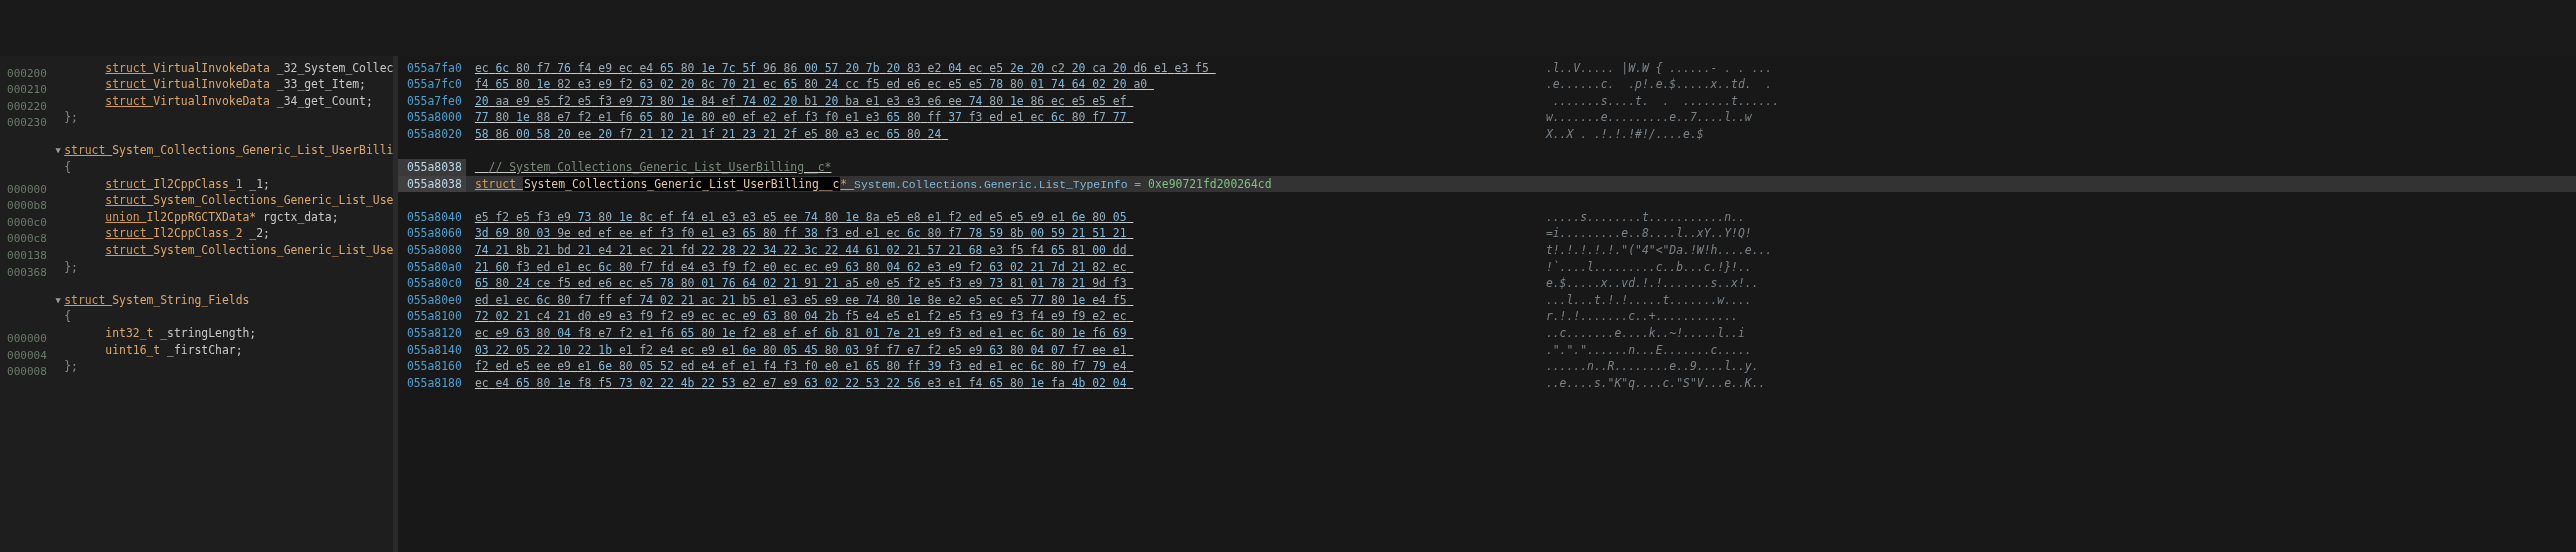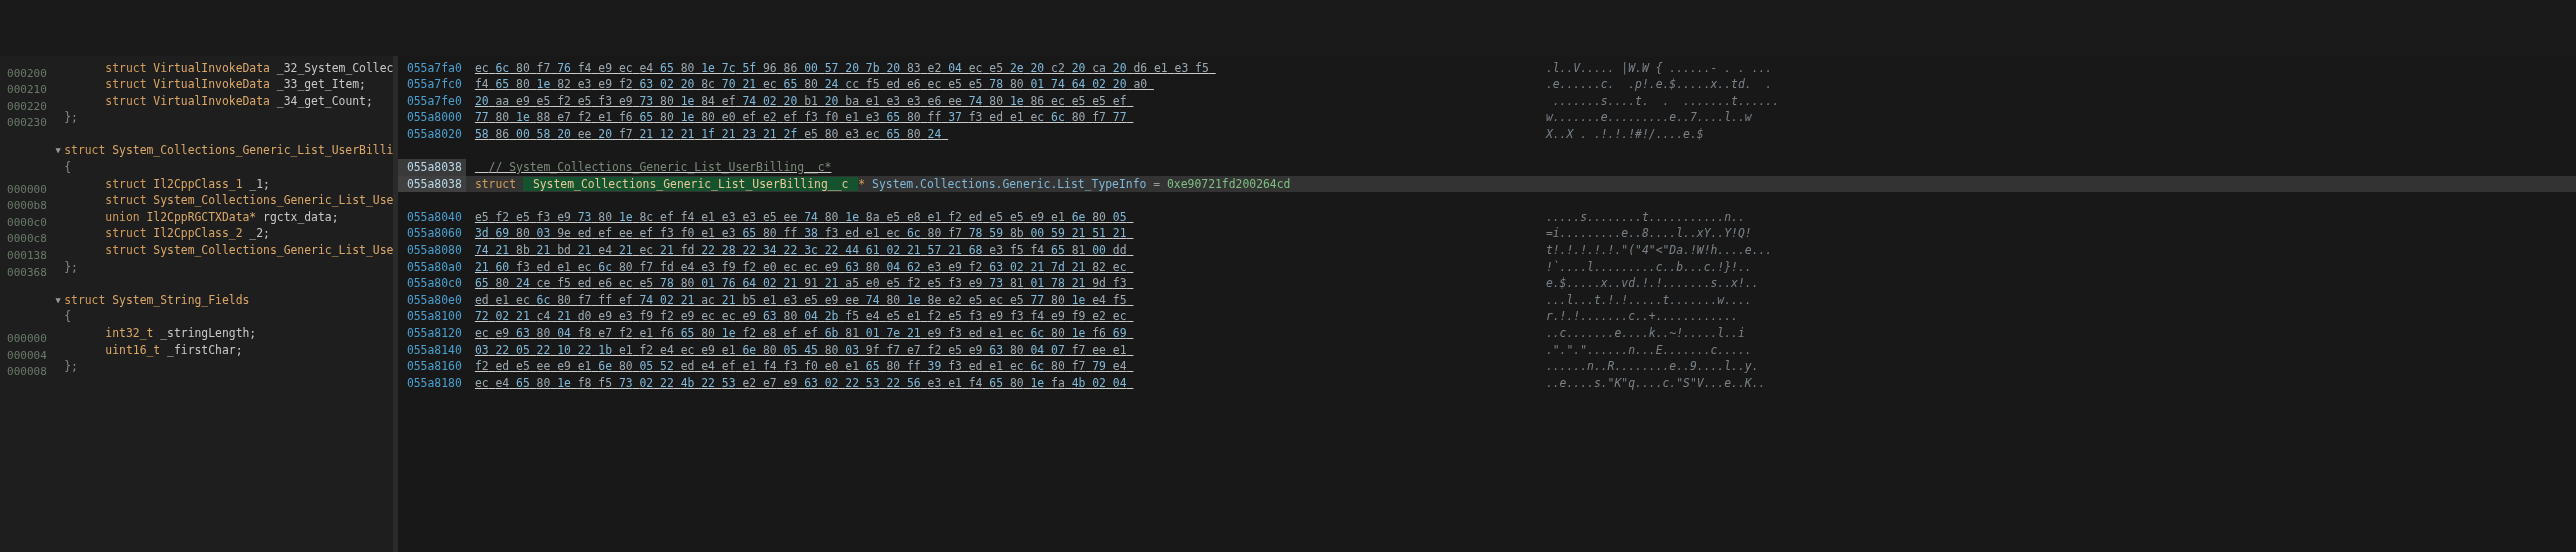--- a/index.html
+++ b/index.html
@@ -42,42 +42,42 @@
     margin-top: 12px;
   }
   .fold {
     width: 12.2px;
     flex-shrink: 0;
     color: #999;
     font-size: 8.7px;
     text-align: center;
   }
   .code-l { flex: 1; overflow: hidden; text-overflow: clip; }
-  .kw { color: #d29b5a; }    
+  .kw { color: #d29b5a; text-decoration: underline; }    
   .type { color: #dca868; }  
   .ident { color: #c8c8c8; }
   .punct { color: #888; }
 
   .hex-line { display: flex; align-items: flex-start; height: 16.6px; line-height: 16.6px; }
   .addr {
     width: 68px;
     color: #4aa0d0;
     padding-left: 8.7px;
     flex-shrink: 0;
     font-size: 11.4px;
   }
   .addr.hl { background: #3a3a3a; color:#b8d8e8; }
   .hex-bytes { flex-shrink: 0; width: 1040px; padding-left: 8.7px; text-decoration: underline; }
   .hb { color: #9ba8b0; }
   .hb.hi { color: #7fb8d8; }
   .ascii { flex: 1; padding-left: 26px; color: #7a8288; overflow:hidden;font-style:italic; }
   .struct-line { background: #333; }
   .struct-line .addr { background: #404040; }
-  .hl-type { background: #14532d; color: #e8c89a; padding: 0 10px; }
-  .sym-name { color: #7fb8d8; }
+  .hl-type { background: #000000; color: #e8c89a; padding: 0 1px; }
+  .sym-name { color: #7fb8d8; font-family: Liberation Mono, monospace; }
   .assign { color: #999; }
   .val { color: #7ec080; }
   .cmt { color: #7a8a7a; }
 </style>
 </head>
 <body>
 
 
 
 <div class="container">

